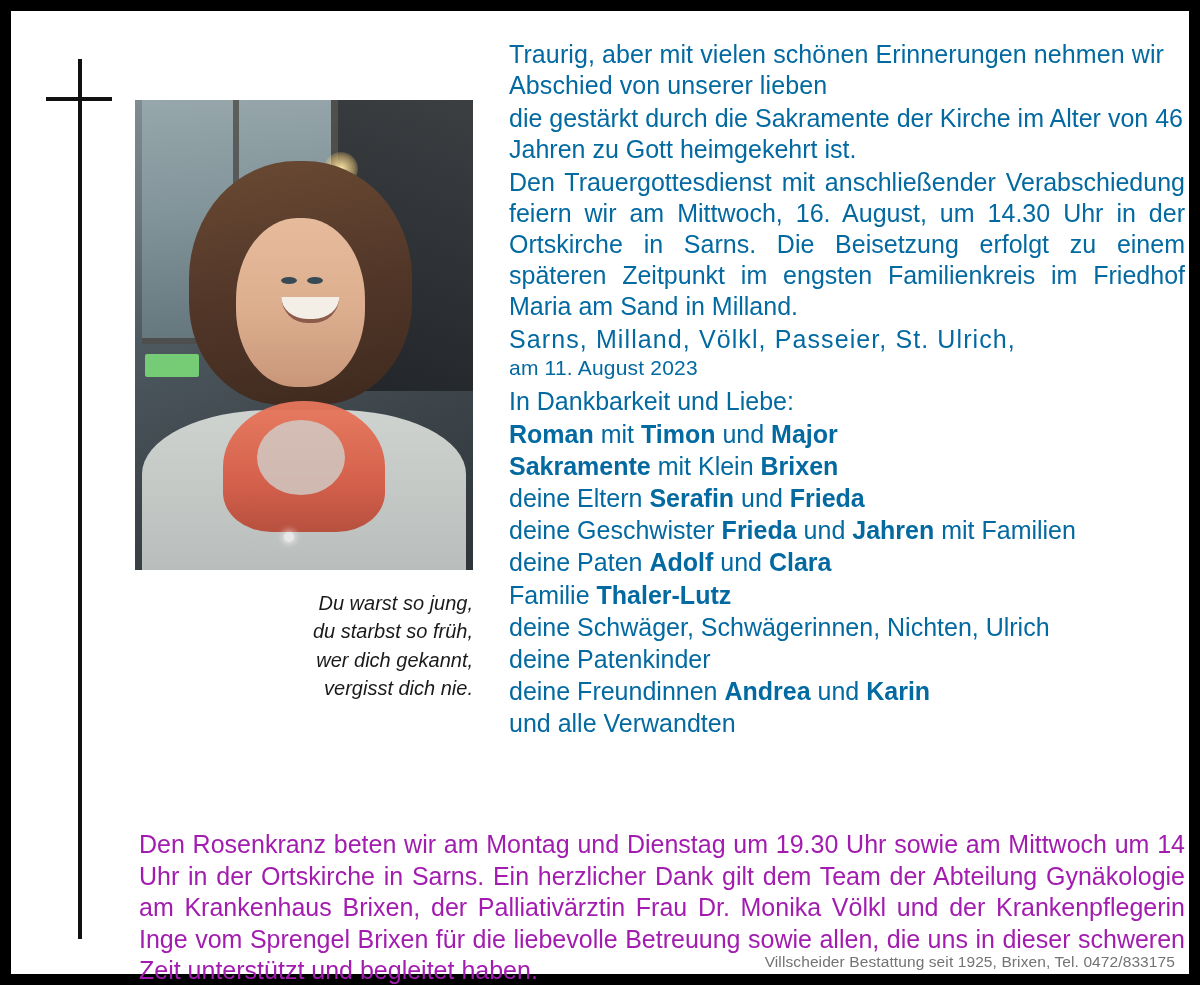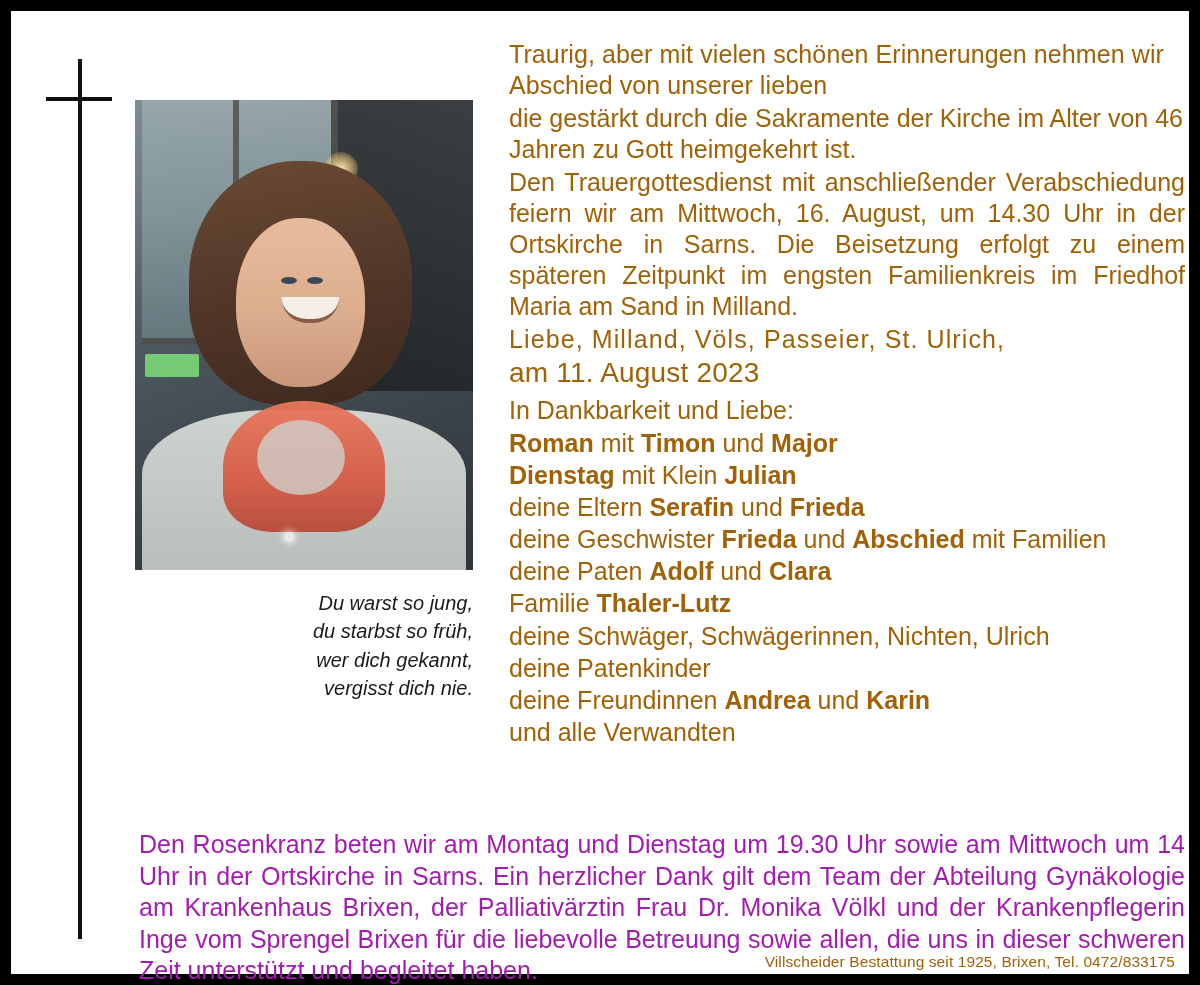--- a/index.html
+++ b/index.html
@@ -217,21 +217,21 @@
     line-height: 1.42;
     color: #1a1a1a;
   }
 
   
   .right-col {
     position: absolute;
     left: 498px;
     top: 28px;
     width: 676px;
-    color: #a16207;
+    color: #0369a1;
   }
   .intro {
     font-size: 25px;
     line-height: 1.23;
     letter-spacing: .1px;
   }
   .name {
     text-align: center;
     font-size: 56px;
     line-height: 1.12;
@@ -248,21 +248,21 @@
     text-align: justify;
     text-align-last: left;
   }
   .places {
     font-size: 25px;
     line-height: 1.26;
     letter-spacing: 1.1px;
     margin-top: 2px;
   }
   .dateline {
-    font-size: 28px;
+    font-size: 21px;
     line-height: 1.26;
     letter-spacing: .2px;
   }
   .thanks-head {
     font-size: 25px;
     line-height: 1.3;
     margin-top: 4px;
   }
   .family {
     font-size: 25px;
@@ -280,21 +280,21 @@
     line-height: 1.26;
     text-align: justify;
     text-align-last: left;
     color: #a21caf;
   }
   .footer-credit {
     position: absolute;
     right: 14px;
     top: 942px;
     font-size: 15.5px;
-    color: #a16207;
+    color: #737373;
     letter-spacing: .1px;
   }
 </style>
 </head>
 <body>
 
 <div class="page">
   <div class="border-frame"></div>
   <div class="inner">
 
@@ -327,28 +327,28 @@
 
     <div class="verse" style="white-space: pre-line;">Du warst so jung,
 du starbst so früh,
 wer dich gekannt,
 vergisst dich nie.</div>
 
     <div class="right-col">
       <div class="intro">Traurig, aber mit vielen schönen Erinnerungen nehmen wir Abschied von unserer lieben</div>
       <div class="para">die gestärkt durch die Sakramente der Kirche im Alter von 46 Jahren zu Gott heimgekehrt ist.</div>
       <div class="para justify">Den Trauergottesdienst mit anschließender Verabschiedung feiern wir am Mittwoch, 16. August, um 14.30 Uhr in der Ortskirche in Sarns. Die Beisetzung erfolgt zu einem späteren Zeitpunkt im engsten Familienkreis im Friedhof Maria am Sand in Milland.</div>
-      <div class="places">Liebe, Milland, Völs, Passeier, St. Ulrich,</div>
+      <div class="places">Sarns, Milland, Völkl, Passeier, St. Ulrich,</div>
       <div class="dateline">am 11. August 2023</div>
       <div class="thanks-head">In Dankbarkeit und Liebe:</div>
       <div class="family" id="family-list">
           <div class="fam-row"><span class="b">Roman</span><span> mit </span><span class="b">Timon</span><span> und </span><span class="b">Major</span></div>
-          <div class="fam-row"><span class="b">Dienstag</span><span> mit Klein </span><span class="b">Julian</span></div>
+          <div class="fam-row"><span class="b">Sakramente</span><span> mit Klein </span><span class="b">Brixen</span></div>
           <div class="fam-row"><span>deine Eltern </span><span class="b">Serafin</span><span> und </span><span class="b">Frieda</span></div>
-          <div class="fam-row"><span>deine Geschwister </span><span class="b">Frieda</span><span> und </span><span class="b">Abschied</span><span> mit Familien</span></div>
+          <div class="fam-row"><span>deine Geschwister </span><span class="b">Frieda</span><span> und </span><span class="b">Jahren</span><span> mit Familien</span></div>
           <div class="fam-row"><span>deine Paten </span><span class="b">Adolf</span><span> und </span><span class="b">Clara</span></div>
           <div class="fam-row"><span>Familie </span><span class="b">Thaler-Lutz</span></div>
           <div class="fam-row"><span>deine Schwäger, Schwägerinnen, Nichten, Ulrich</span></div>
           <div class="fam-row"><span>deine Patenkinder</span></div>
           <div class="fam-row"><span>deine Freundinnen </span><span class="b">Andrea</span><span> und </span><span class="b">Karin</span></div>
           <div class="fam-row"><span>und alle Verwandten</span></div>
         </div>
     </div>
 
     <div class="bottom">Den Rosenkranz beten wir am Montag und Dienstag um 19.30 Uhr sowie am Mittwoch um 14 Uhr in der Ortskirche in Sarns. Ein herzlicher Dank gilt dem Team der Abteilung Gynäkologie am Krankenhaus Brixen, der Palliativärztin Frau Dr. Monika Völkl und der Krankenpflegerin Inge vom Sprengel Brixen für die liebevolle Betreuung sowie allen, die uns in dieser schweren Zeit unterstützt und begleitet haben.</div>

